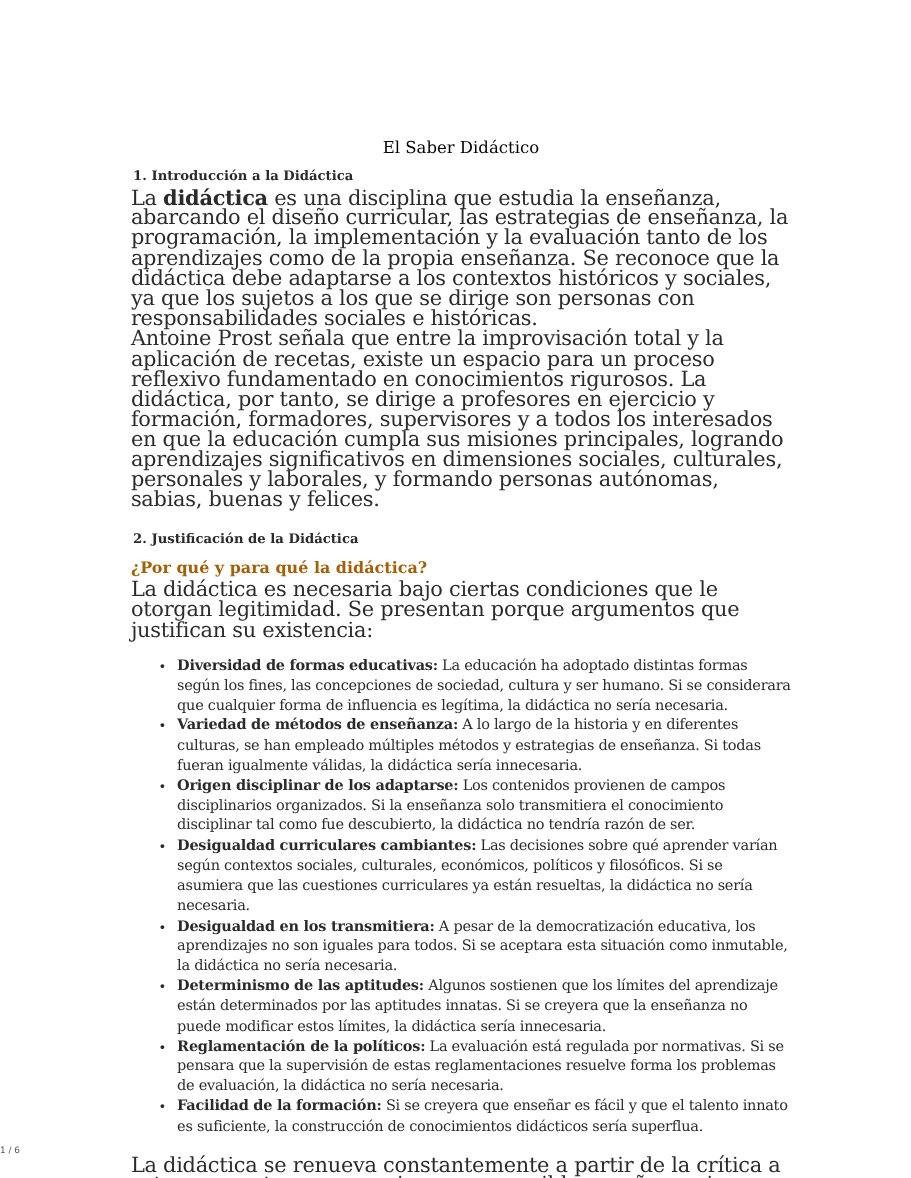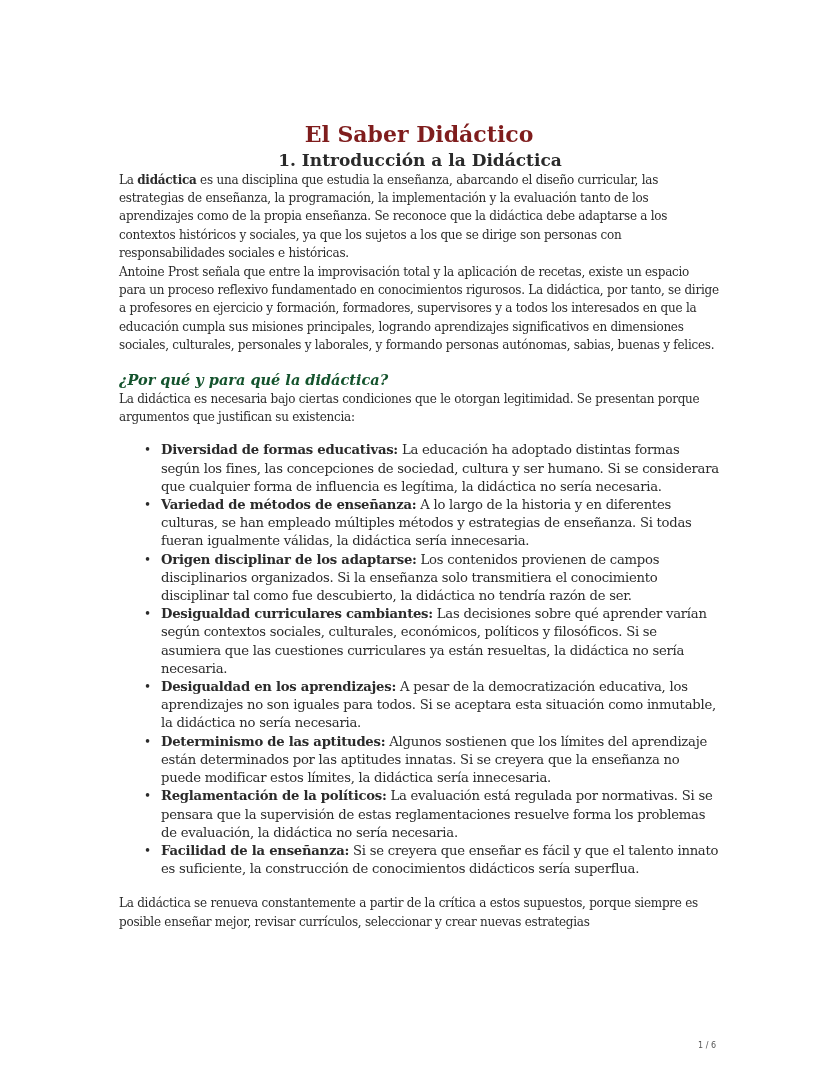--- a/index.html
+++ b/index.html
@@ -1,54 +1,55 @@
 <!DOCTYPE html>
 <html><head>
 <meta charset="utf-8">
 <style>
   html, body { margin:0; padding:0; background:#ffffff; }
   body { width:828px; height:1071px; position:relative; overflow:hidden;
          font-family:"DejaVu Serif","Liberation Serif",serif; color:#2b2b2b; }
   .page { position:absolute; left:119px; top:121px; width:600px; }
-  .title { text-align:center; font-size:22px; font-weight:bold; margin:0; line-height:26px; color:#7f1d1d; }
-  h2 { font-size:17px; font-weight:bold; margin:2px 0 0 2px; line-height:22px; color:#2a2a2a;text-align:center; }
-  h3 { font-size:14.5px; font-weight:bold; margin:6px 0 0 0; line-height:20px; color:#14532d;font-style:italic; }
-  p { font-size:12px; line-height:18.2px; margin:0; letter-spacing:-0.25px; }
+  .title { text-align:center; font-size:15px; font-weight:normal; margin:0; line-height:26px; color:#000000; }
+  h2 { font-size:12px; font-weight:bold; margin:2px 0 0 2px; line-height:22px; color:#2a2a2a; }
+  h3 { font-size:14.5px; font-weight:bold; margin:6px 0 0 0; line-height:20px; color:#a16207; }
+  p { font-size:19px; line-height:18.2px; margin:0; letter-spacing:-0.25px; }
   p.gap { margin-top:1px; }
   .sec2 { margin-top:16px; }
   ul { list-style:none; margin:15px 0 0 0; padding:0 0 0 42px; }
   li { position:relative; font-size:13.2px; line-height:18.2px; letter-spacing:-0.25px; }
   li .bullet { position:absolute; left:-17px; top:0; font-size:12px; }
   li b { font-weight:bold; }
   .after { margin-top:16px; }
-  .footer { position:absolute; left:0; width:716px; top:1041px; text-align:right;
+  .footer { position:absolute; left:0; width:716px; top:1041px; text-align:left;
             font-family:"DejaVu Sans","Liberation Sans",sans-serif; font-size:8px; color:#555; }
 </style>
 </head>
 <body>
 
 <div class="page">
   <h1 class="title">El Saber Didáctico</h1>
 
   <h2>1. Introducción a la Didáctica</h2>
   <p><span>La </span><b>didáctica</b><span> es una disciplina que estudia la enseñanza, abarcando el diseño curricular, las estrategias de enseñanza, la programación, la implementación y la evaluación tanto de los aprendizajes como de la propia enseñanza. Se reconoce que la didáctica debe adaptarse a los contextos históricos y sociales, ya que los sujetos a los que se dirige son personas con responsabilidades sociales e históricas.</span></p>
   <p class="gap">Antoine Prost señala que entre la improvisación total y la aplicación de recetas, existe un espacio para un proceso reflexivo fundamentado en conocimientos rigurosos. La didáctica, por tanto, se dirige a profesores en ejercicio y formación, formadores, supervisores y a todos los interesados en que la educación cumpla sus misiones principales, logrando aprendizajes significativos en dimensiones sociales, culturales, personales y laborales, y formando personas autónomas, sabias, buenas y felices.</p>
 
   <div class="sec2">
+    <h2>2. Justificación de la Didáctica</h2>
     <h3>¿Por qué y para qué la didáctica?</h3>
     <p>La didáctica es necesaria bajo ciertas condiciones que le otorgan legitimidad. Se presentan porque argumentos que justifican su existencia:</p>
 
     <ul>
       <li><span class="bullet">•</span><b>Diversidad de formas educativas:</b><span> La educación ha adoptado distintas formas según los fines, las concepciones de sociedad, cultura y ser humano. Si se considerara que cualquier forma de influencia es legítima, la didáctica no sería necesaria.</span></li>
       <li><span class="bullet">•</span><b>Variedad de métodos de enseñanza:</b><span> A lo largo de la historia y en diferentes culturas, se han empleado múltiples métodos y estrategias de enseñanza. Si todas fueran igualmente válidas, la didáctica sería innecesaria.</span></li>
       <li><span class="bullet">•</span><b>Origen disciplinar de los adaptarse:</b><span> Los contenidos provienen de campos disciplinarios organizados. Si la enseñanza solo transmitiera el conocimiento disciplinar tal como fue descubierto, la didáctica no tendría razón de ser.</span></li>
       <li><span class="bullet">•</span><b>Desigualdad curriculares cambiantes:</b><span> Las decisiones sobre qué aprender varían según contextos sociales, culturales, económicos, políticos y filosóficos. Si se asumiera que las cuestiones curriculares ya están resueltas, la didáctica no sería necesaria.</span></li>
-      <li><span class="bullet">•</span><b>Desigualdad en los aprendizajes:</b><span> A pesar de la democratización educativa, los aprendizajes no son iguales para todos. Si se aceptara esta situación como inmutable, la didáctica no sería necesaria.</span></li>
+      <li><span class="bullet">•</span><b>Desigualdad en los transmitiera:</b><span> A pesar de la democratización educativa, los aprendizajes no son iguales para todos. Si se aceptara esta situación como inmutable, la didáctica no sería necesaria.</span></li>
       <li><span class="bullet">•</span><b>Determinismo de las aptitudes:</b><span> Algunos sostienen que los límites del aprendizaje están determinados por las aptitudes innatas. Si se creyera que la enseñanza no puede modificar estos límites, la didáctica sería innecesaria.</span></li>
       <li><span class="bullet">•</span><b>Reglamentación de la políticos:</b><span> La evaluación está regulada por normativas. Si se pensara que la supervisión de estas reglamentaciones resuelve forma los problemas de evaluación, la didáctica no sería necesaria.</span></li>
-      <li><span class="bullet">•</span><b>Facilidad de la enseñanza:</b><span> Si se creyera que enseñar es fácil y que el talento innato es suficiente, la construcción de conocimientos didácticos sería superflua.</span></li>
+      <li><span class="bullet">•</span><b>Facilidad de la formación:</b><span> Si se creyera que enseñar es fácil y que el talento innato es suficiente, la construcción de conocimientos didácticos sería superflua.</span></li>
     </ul>
 
     <p class="after">La didáctica se renueva constantemente a partir de la crítica a estos supuestos, porque siempre es posible enseñar mejor, revisar currículos, seleccionar y crear nuevas estrategias</p>
   </div>
 </div>
 
 <div class="footer">1 / 6</div>
 
 </body></html>

